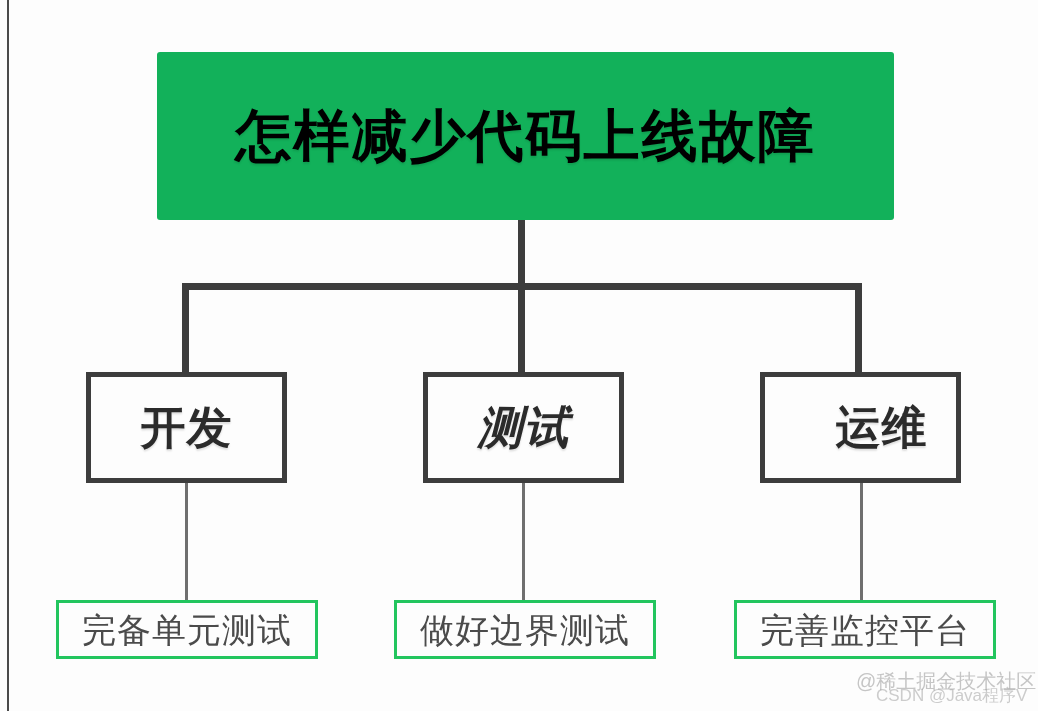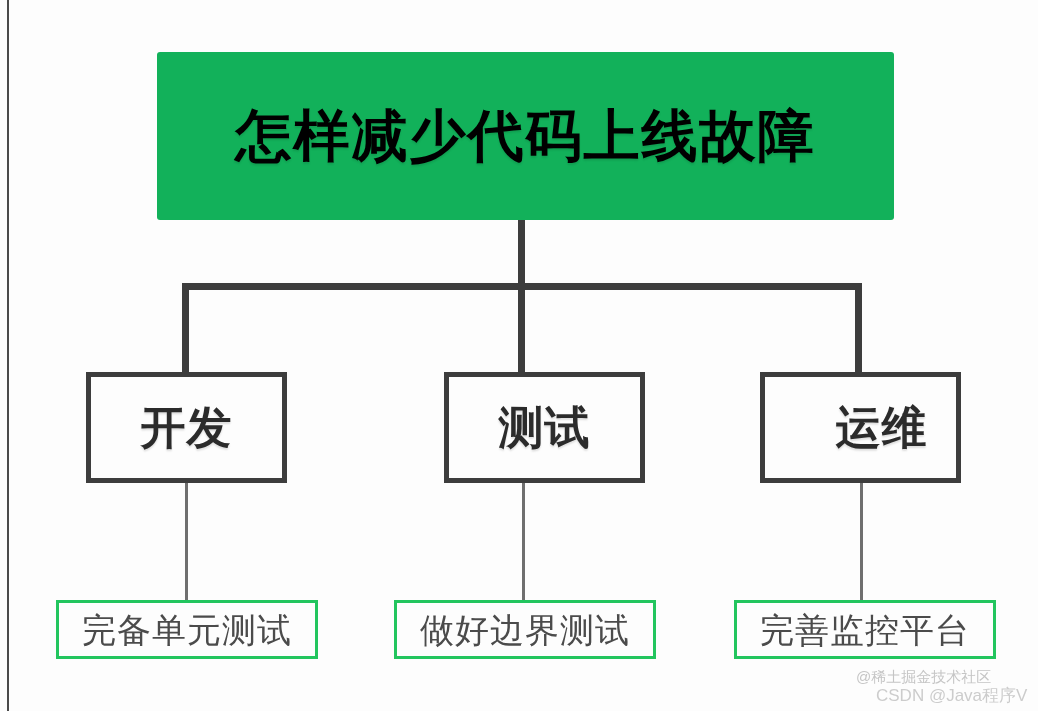--- a/index.html
+++ b/index.html
@@ -112,21 +112,21 @@
     width: 201px;
     height: 111px;
     background: #fdfdfd;
     border: 5px solid #3d3d3d;
     box-sizing: border-box;
     display: flex;
     align-items: center;
     justify-content: center;
   }
   .mid-node-1 { left: 86px; }
-  .mid-node-2 { left: 444px; }
+  .mid-node-2 { left: 423px; font-style: italic; }
   .mid-node-3 { left: 760px; padding-left: 42px; }
   .mid-label {
     font-size: 45px;
     font-weight: bold;
     color: #2b2b2b;
     letter-spacing: 1px;
     line-height: 1;
     white-space: nowrap;
     text-shadow: 0 2px 2px rgba(0,0,0,0.12);
   }
@@ -160,21 +160,21 @@
   .watermark {
     position: absolute;
     white-space: nowrap;
     font-weight: normal;
     pointer-events: none;
     user-select: none;
   }
   .watermark-juejin {
     left: 856px;
     top: 668px;
-    font-size: 15px;
+    font-size: 20px;
     color: rgba(120,120,120,0.42);
   }
   .watermark-csdn {
     left: 876px;
     top: 684px;
     font-size: 17px;
     color: rgba(150,150,150,0.48);
   }
 </style>
 </head>

